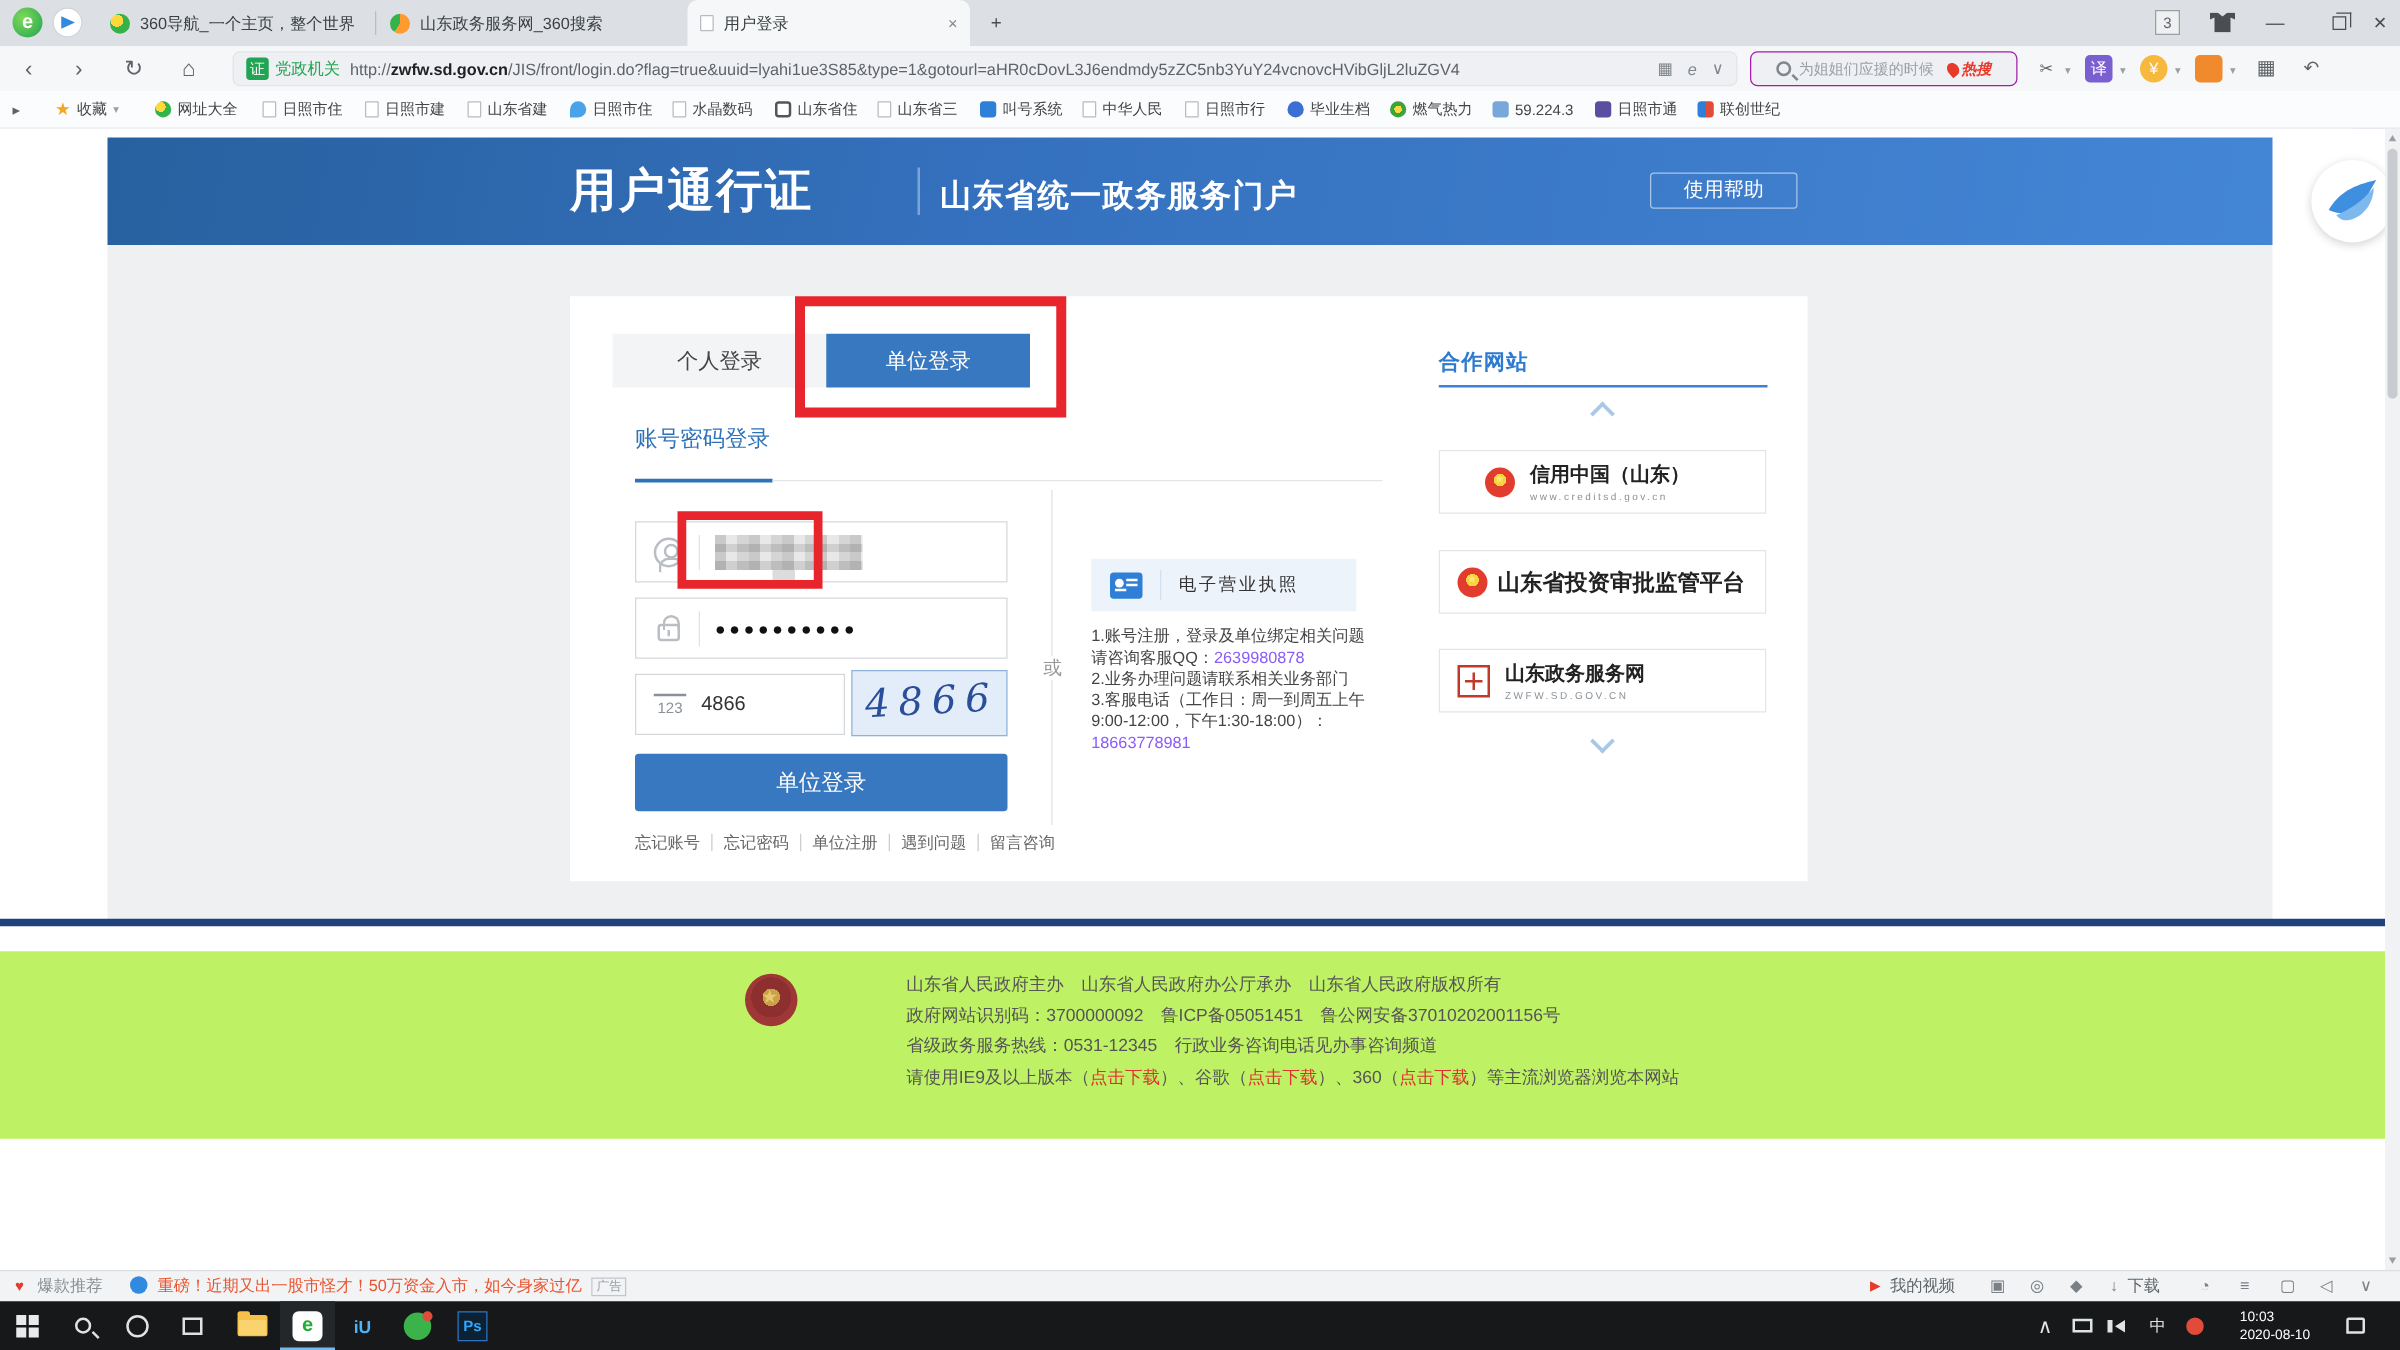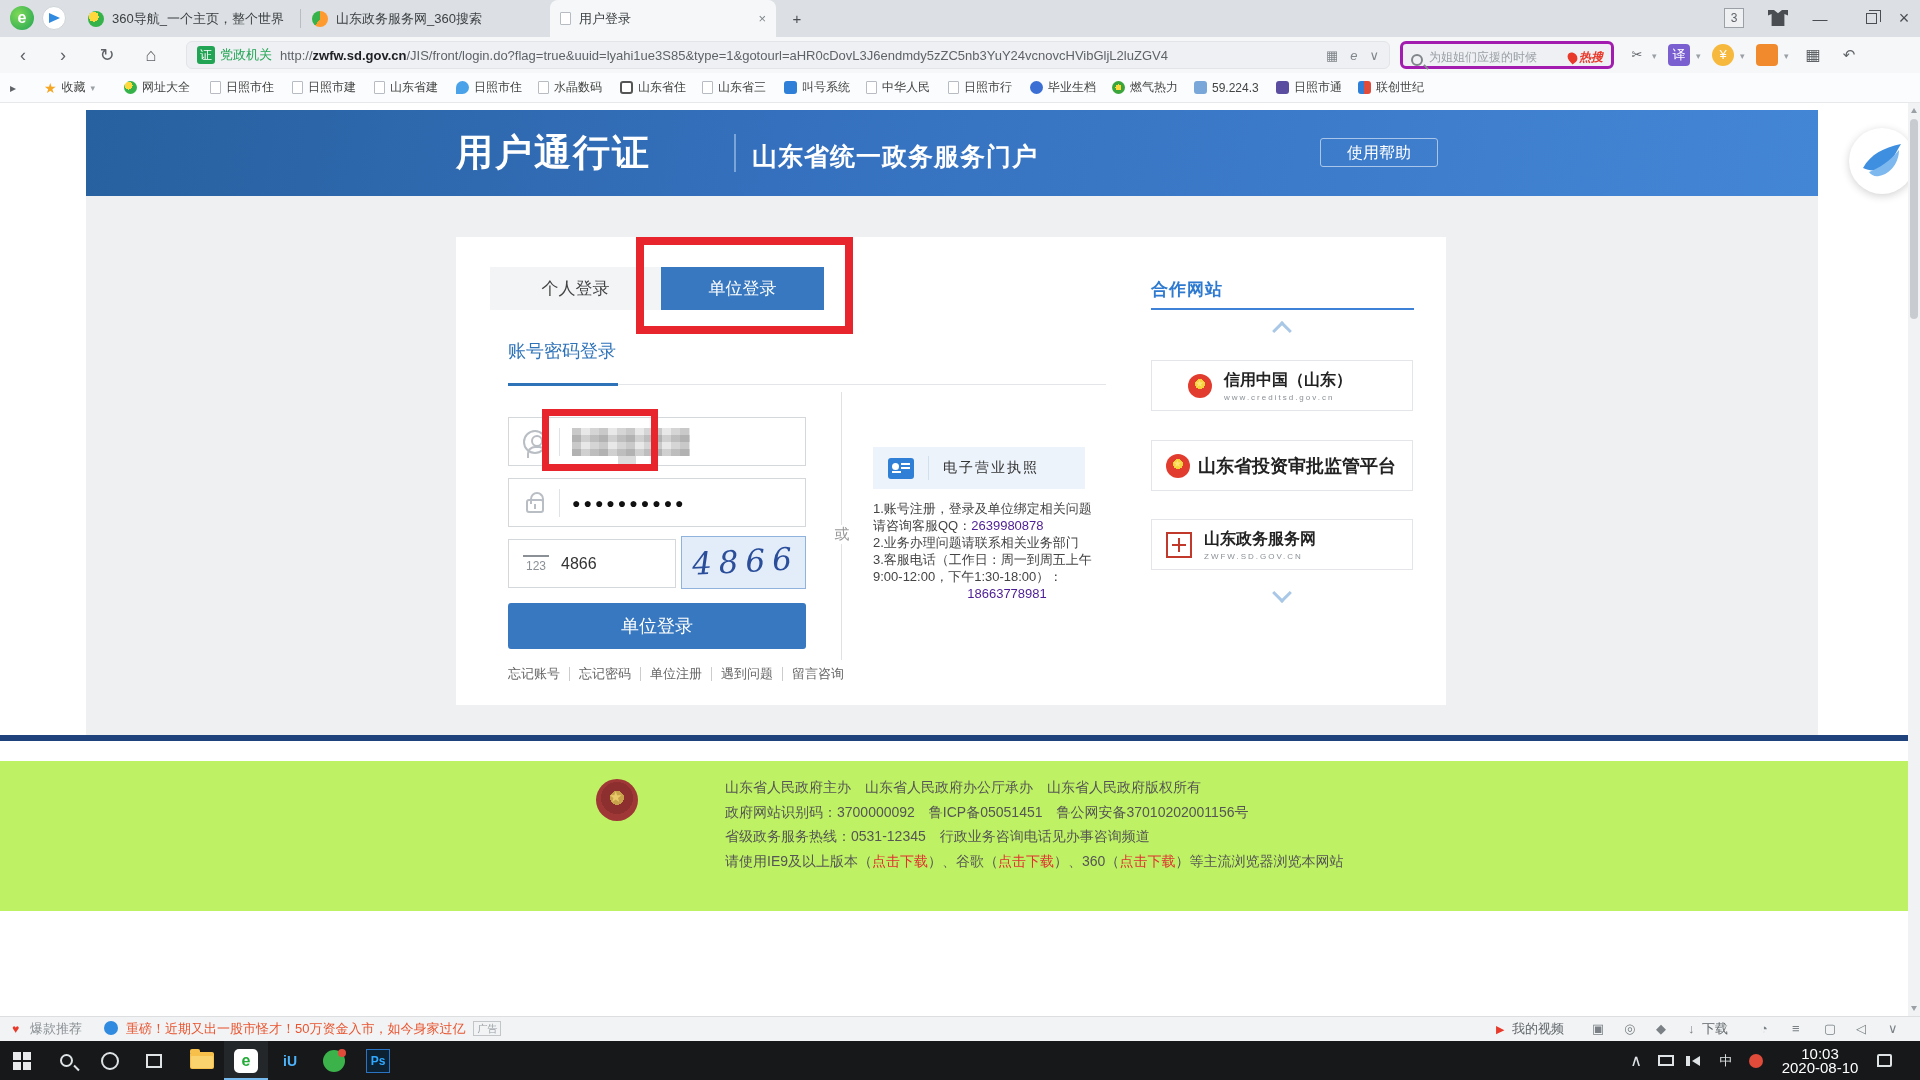--- a/index.html
+++ b/index.html
@@ -22,21 +22,21 @@
   .maxbox{position:absolute;left:1866px;top:13px;width:11px;height:11px;border:1px solid #4a4e52;background:#dce0e4;}
   .maxbox::before{content:"";position:absolute;left:2px;top:-4px;width:11px;height:11px;border:1px solid #4a4e52;border-bottom:none;border-left:none;}
   .toolbar{position:absolute;left:0;top:37px;width:1920px;height:36px;background:#f6f7f8;}
   .tico{position:absolute;top:0;height:36px;line-height:36px;color:#5f6368;font-size:18px;text-align:center;width:30px;}
   .urlpill{position:absolute;left:186px;top:4px;width:1204px;height:28px;background:#eef0f3;border:1px solid #e2e5e8;border-radius:6px;display:flex;align-items:center;padding:0 10px;overflow:hidden;}
   .certico{width:18px;height:18px;background:#21a453;color:#fff;font-size:12px;text-align:center;line-height:18px;border-radius:3px;flex:0 0 18px;}
   .certlbl{color:#21a453;font-size:13px;margin:0 8px 0 5px;white-space:nowrap;}
   .urltxt{font-size:13px;color:#5f6368;white-space:nowrap;overflow:hidden;flex:1;}
   .urltxt b{color:#202124;}
   .pillicons{display:flex;gap:12px;color:#80868b;font-size:13px;flex:0 0 auto;align-items:center;}
-  .searchpill{position:absolute;left:1400px;top:4px;width:214px;height:28px;background:#eef0f3;border:3px solid #a21caf;border-radius:6px;display:flex;align-items:flex-end;padding:0 8px;}
+  .searchpill{position:absolute;left:1400px;top:4px;width:214px;height:28px;background:#eef0f3;border:1px solid #a21caf;border-radius:6px;display:flex;align-items:center;padding:0 20px;}
   .searchpill .q{width:12px;height:12px;border:2px solid #80868b;border-radius:50%;position:relative;flex:0 0 12px;}
   .searchpill .q::after{content:"";position:absolute;left:10px;top:10px;width:6px;height:2px;background:#80868b;transform:rotate(45deg);}
   .hotword{font-size:12px;color:#9aa0a6;margin-left:6px;white-space:nowrap;overflow:hidden;flex:1;}
   .hot{color:#e8392b;font-size:12px;font-weight:bold;font-style:italic;white-space:nowrap;display:flex;align-items:center;}
   .flame{width:9px;height:11px;background:#e8392b;border-radius:50% 50% 50% 0;transform:rotate(-40deg);margin-right:2px;}
   .tbico{position:absolute;top:7px;width:22px;height:22px;border-radius:4px;text-align:center;line-height:22px;font-size:13px;}
   .caret{position:absolute;top:14px;color:#9aa0a6;font-size:9px;}
   .dragtab{position:absolute;left:1878px;top:42px;width:42px;height:28px;background:#2f7fd6;border-radius:14px 0 0 14px;color:#fff;font-size:12px;display:flex;align-items:center;padding-left:6px;gap:4px;}
   .dragtab .dot{width:12px;height:12px;border-radius:50%;background:#fff;}
   .bookbar{position:absolute;left:0;top:73px;width:1920px;height:30px;background:#fbfcfd;border-bottom:1px solid #e6e8ea;}
@@ -84,21 +84,21 @@
   .orlbl{position:absolute;left:371px;top:288px;width:30px;text-align:center;background:#fff;color:#999;font-size:15px;}
   .optbox{position:absolute;left:417px;width:212px;height:42px;background:#edf3fb;display:flex;align-items:center;}
   .optbox .osep{width:1px;height:24px;background:#cfe0f2;margin:0 14px;}
   .optbox .olbl{font-size:14px;color:#333;letter-spacing:2px;}
   .emblem{width:24px;height:24px;border-radius:50%;background:radial-gradient(circle at 50% 42%,#f5d33a 0 5px,#e23c2e 5px);margin-left:16px;position:relative;flex:0 0 24px;}
   .emblem::before{content:"★";position:absolute;left:7px;top:4px;font-size:10px;color:#ffe27a;}
   .idcard{width:26px;height:21px;background:#2f7fd6;border-radius:3px;margin-left:15px;position:relative;flex:0 0 26px;}
   .idcard::before{content:"";position:absolute;left:4px;top:5px;width:7px;height:7px;border-radius:50%;background:#fff;}
   .idcard::after{content:"";position:absolute;left:13px;top:5px;width:9px;height:2px;background:#fff;box-shadow:0 4px 0 #fff,-9px 8px 0 #fff;}
   .notes{position:absolute;left:417px;top:263px;width:268px;font-size:13px;color:#444;line-height:17px;}
-  .blue{color:#4c1d95;text-align:center;}
+  .blue{color:#8b5cf6;}
   
   .partners{position:absolute;left:1151px;top:175px;width:263px;}
   .ptitle{font-size:17px;color:#2e7ad0;font-weight:bold;letter-spacing:1px;}
   .pline{position:absolute;left:0;top:30px;width:263px;height:2px;background:#3d82d6;}
   .chev{position:absolute;left:124px;width:14px;height:14px;border-left:3px solid #a9c7e6;border-top:3px solid #a9c7e6;}
   .chev.up{top:46px;transform:rotate(45deg);}
   .chev.dn{top:308px;transform:rotate(225deg);}
   .pcard{position:absolute;left:0;width:262px;height:51px;background:#fff;border:1px solid #e3e5e8;display:flex;align-items:center;}
   .pcard .ptxt{margin-left:12px;}
   .pname{font-size:16px;font-weight:bold;color:#222;white-space:nowrap;}
@@ -143,21 +143,21 @@
   .e360{width:24px;height:24px;background:#fff;border-radius:5px;color:#22ac38;font-weight:bold;font-size:16px;text-align:center;line-height:24px;}
   .iu{color:#4db3fa;font-weight:bold;font-size:14px;}
   .gapp{width:22px;height:22px;border-radius:50%;background:#3bb24a;position:relative;}
   .gapp::after{content:"";position:absolute;right:-1px;top:-1px;width:8px;height:8px;border-radius:50%;background:#e04b3a;}
   .ps{width:24px;height:24px;background:#0c2233;border:1px solid #2b74c4;color:#31a8ff;font-weight:bold;font-size:12px;text-align:center;line-height:22px;}
   .tray{position:absolute;top:0;height:39px;display:flex;align-items:center;justify-content:center;color:#dfe3e6;}
   .mon{width:16px;height:11px;border:2px solid #dfe3e6;}
   .spk{width:0;height:0;border-top:5px solid transparent;border-bottom:5px solid transparent;border-right:8px solid #dfe3e6;position:relative;}
   .spk::before{content:"";position:absolute;left:-6px;top:-5px;width:4px;height:10px;background:#dfe3e6;}
   .redtray{width:14px;height:14px;border-radius:50%;background:#e04b3a;}
-  .clock{color:#fff;font-size:15px;line-height:14px;text-align:center;}
+  .clock{color:#fff;font-size:11px;line-height:14px;text-align:left;}
   .notif{width:15px;height:13px;border:2px solid #dfe3e6;border-radius:2px 2px 2px 0;}
 </style>
 </head>
 <body>
 
 <div class="screen">
 
   <div class="tabbar">
     <div class="applogo logo-e">e</div>
     <div class="applogo logo-plane">

